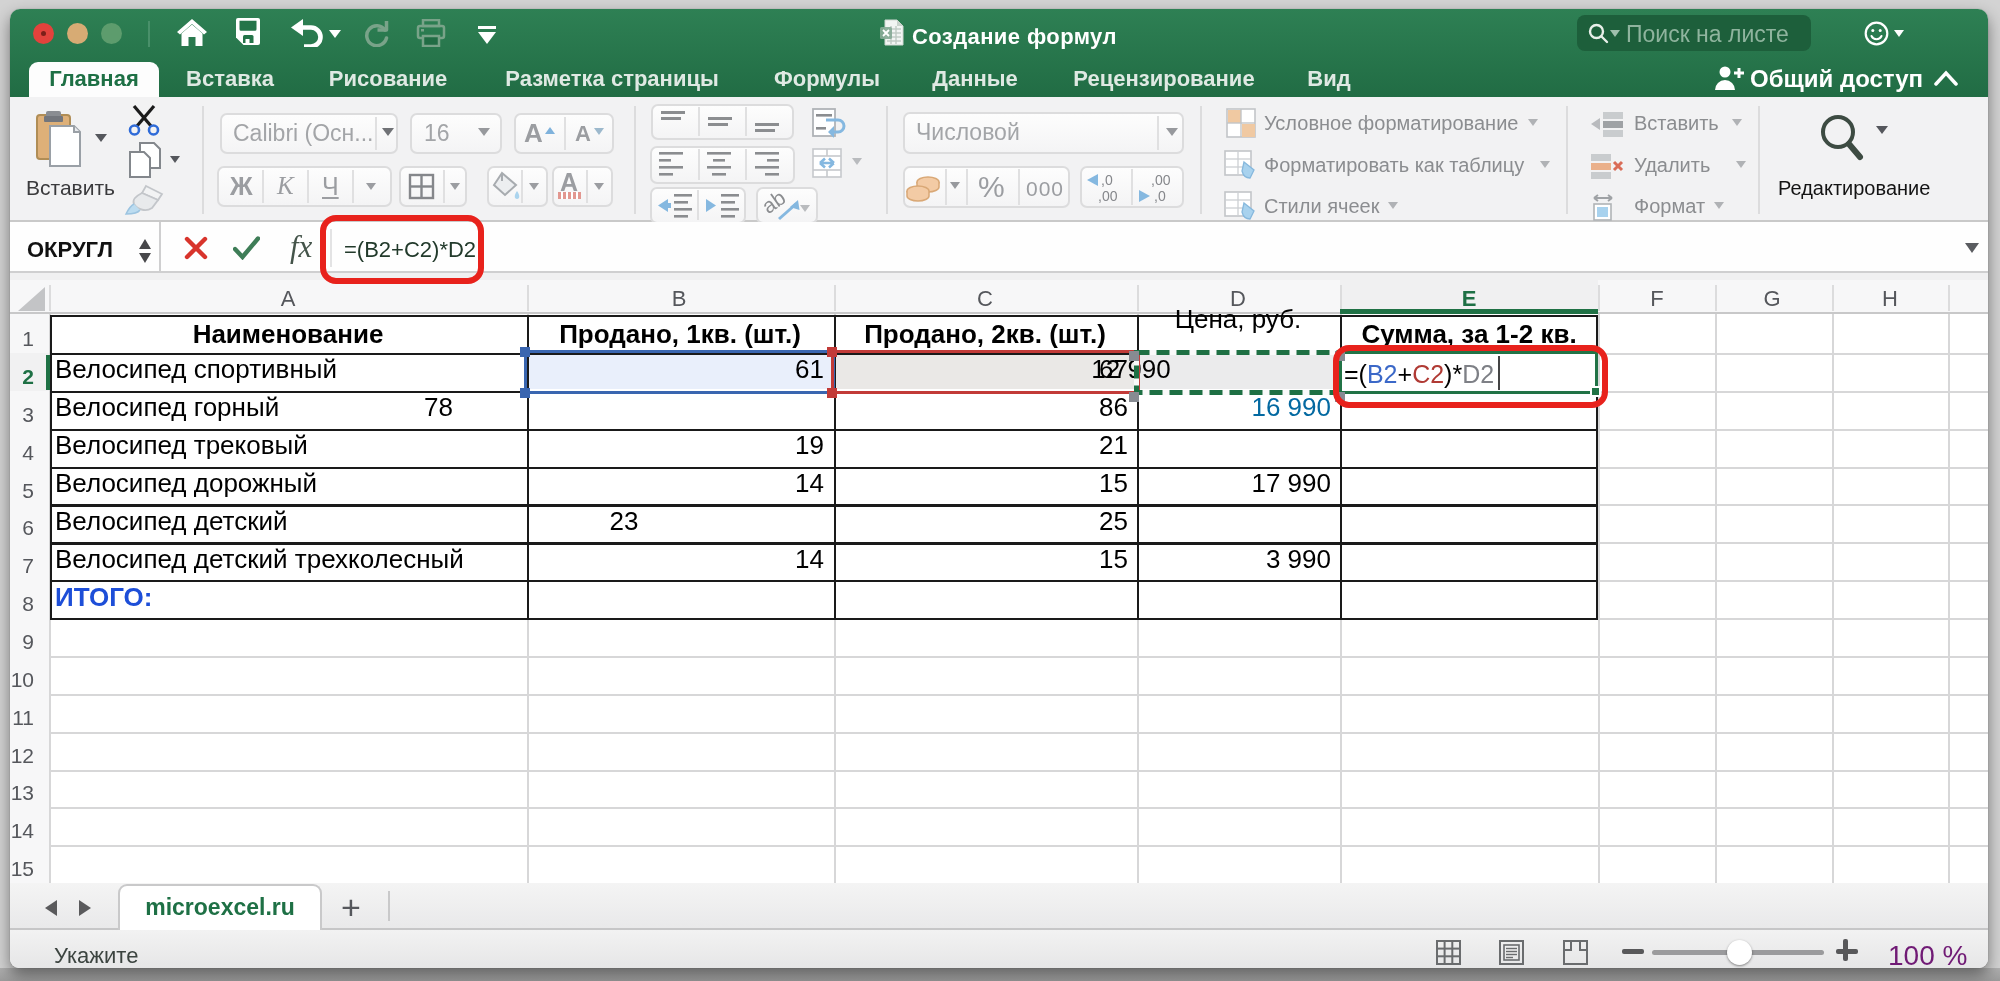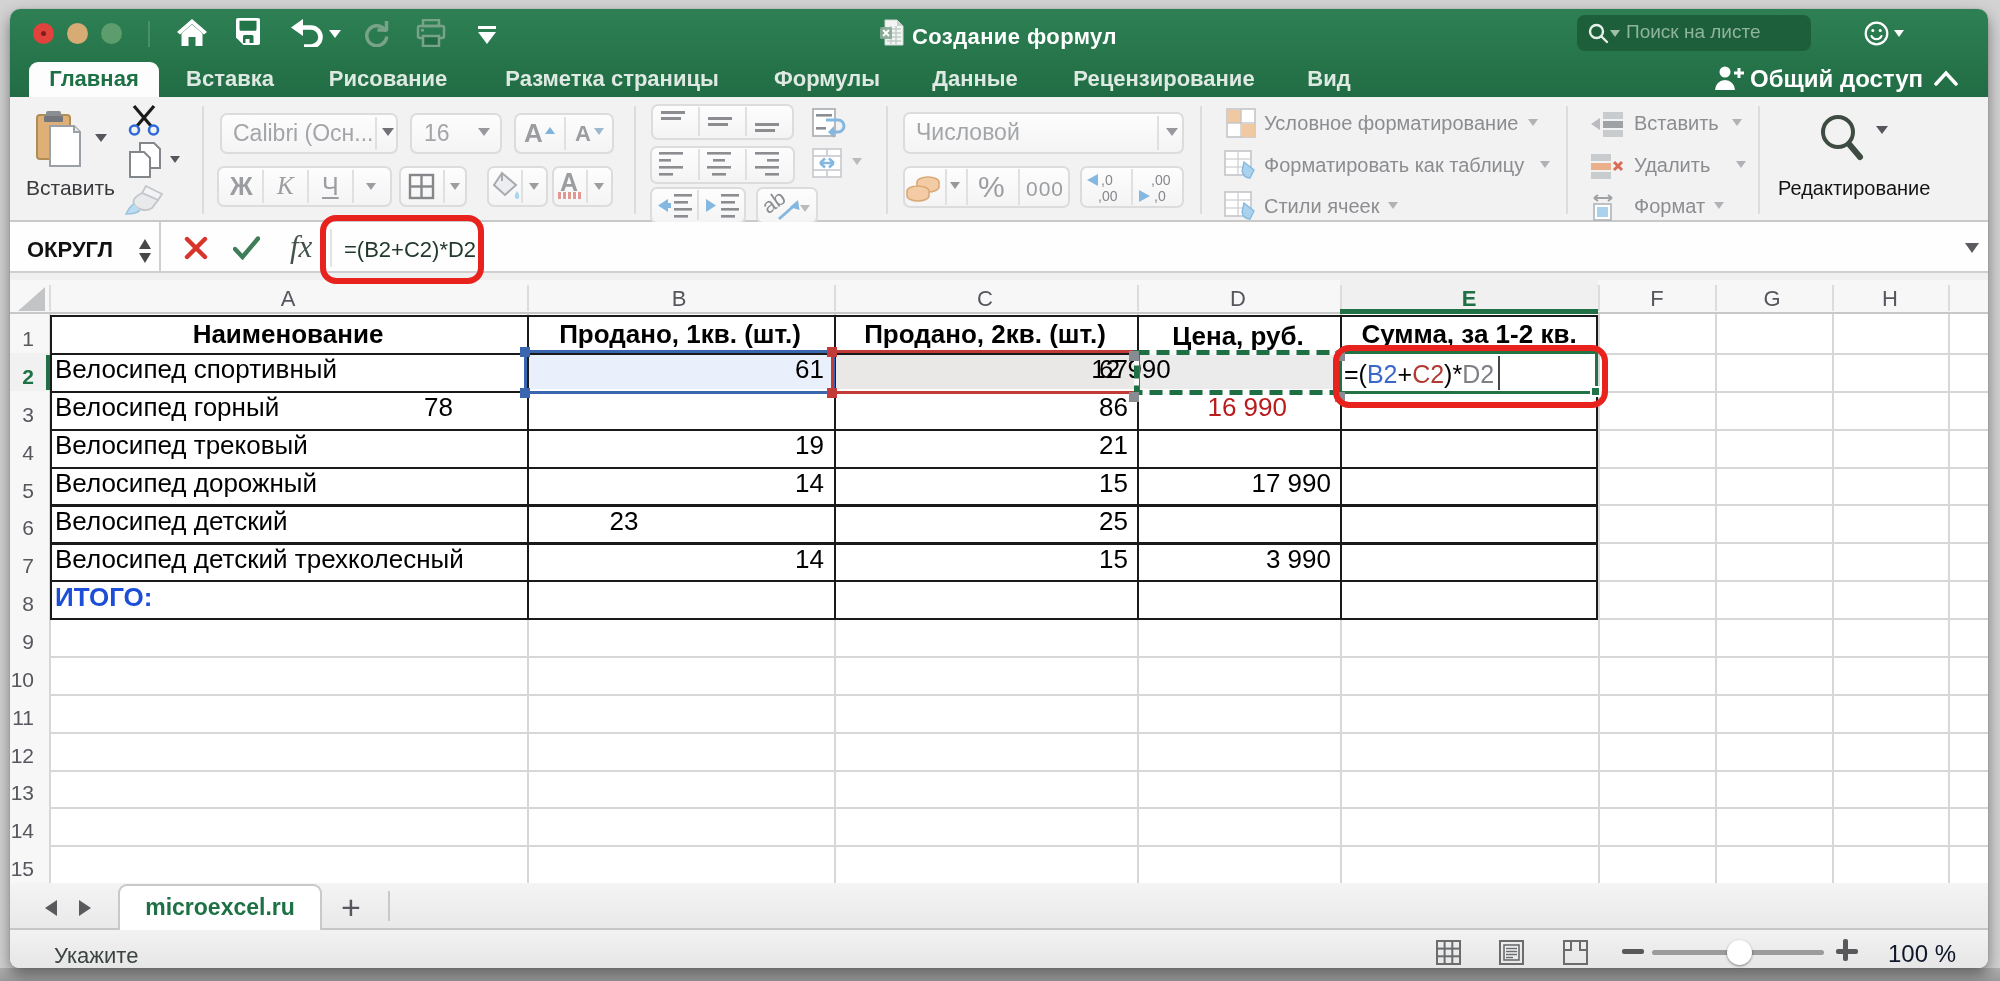--- a/index.html
+++ b/index.html
@@ -83,21 +83,21 @@
       <rect x="1" y="8" width="12" height="12" rx="1.5" fill="#88ab97" opacity=".92"></rect>
       <path d="M4 11 L10 17 M10 11 L4 17" stroke="#fff" stroke-width="1.8"></path>
     </svg>
 <div class="a" style="left:912px;top:24px;font-size:22px;font-weight:700;letter-spacing:0.4px;color:#fff;white-space:nowrap">Создание формул</div>
 <div class="a" style="left:1577px;top:15px;width:234px;height:36px;border-radius:8px;background:#1d5f3b"></div>
 <svg class="a" style="left:1588px;top:23px" width="21" height="21" viewBox="0 0 21 21">
       <circle cx="8.5" cy="8.5" r="6.5" stroke="#e8efe9" stroke-width="2.4" fill="none"></circle>
       <line x1="13.5" y1="13.5" x2="19" y2="19" stroke="#e8efe9" stroke-width="2.4" stroke-linecap="round"></line>
     </svg>
 <div class="a" style="left:1610px;top:30px;width:0;height:0;border:5px solid transparent;border-top:7px solid #9fbfac"></div>
-<div class="a" style="left:1626px;top:21px;font-size:19px;color:#8fb49e;white-space:nowrap">Поиск на листе</div>
+<div class="a" style="left:1626px;top:21px;font-size:23px;color:#8fb49e;white-space:nowrap">Поиск на листе</div>
 <svg class="a" style="left:1864px;top:21px" width="25" height="25" viewBox="0 0 25 25">
       <circle cx="12.5" cy="12.5" r="10.8" stroke="#fff" stroke-width="2.2" fill="none"></circle>
       <circle cx="8.8" cy="9.5" r="1.5" fill="#fff"></circle>
       <circle cx="16.2" cy="9.5" r="1.5" fill="#fff"></circle>
       <path d="M7.5 15 a5.5 5.5 0 0 0 10 0" stroke="#fff" stroke-width="2" fill="none" stroke-linecap="round"></path>
     </svg>
 <div class="a" style="left:1894px;top:30px;width:0;height:0;border:5px solid transparent;border-top:7px solid #fff"></div>
 <div class="a" style="left:29px;top:62px;width:130px;height:35px;background:#fdfdfd;border-radius:9px 9px 0 0"></div>
 <div class="a" style="left:29px;top:66px;width:130px;text-align:center;font-size:22px;font-weight:700;color:#1e7045">Главная</div>
 <div class="a tabtxt" style="left:230px;transform:translateX(-50%)">Вставка</div>
@@ -463,30 +463,30 @@
 <div class="a thl" style="left:49.5px;top:390.9px;width:1548px"></div>
 <div class="a thl" style="left:49.5px;top:428.7px;width:1548px"></div>
 <div class="a thl" style="left:49.5px;top:466.6px;width:1548px"></div>
 <div class="a thl" style="left:49.5px;top:504.4px;width:1548px"></div>
 <div class="a thl" style="left:49.5px;top:542.3px;width:1548px"></div>
 <div class="a thl" style="left:49.5px;top:580.2px;width:1548px"></div>
 <div class="a thl" style="left:49.5px;top:618.0px;width:1548px"></div>
 <div class="a ct" style="top:321.3px;line-height:26px;font-weight:700;color:#000;left:88.0px;width:400px;text-align:center;white-space:nowrap">Наименование</div>
 <div class="a ct" style="top:321.3px;line-height:26px;font-weight:700;color:#000;left:500.0px;width:360px;text-align:center;white-space:nowrap">Продано, 1кв. (шт.)</div>
 <div class="a ct" style="top:321.3px;line-height:26px;font-weight:700;color:#000;left:805.0px;width:360px;text-align:center;white-space:nowrap">Продано, 2кв. (шт.)</div>
-<div class="a ct" style="top:323px;line-height:26px;font-weight:700;color:#000;left:1088.0px;width:300px;text-align:center;white-space:nowrap">Цена, руб.</div>
+<div class="a ct" style="top:306px;line-height:26px;font-weight:400;color:#000;left:1088.0px;width:300px;text-align:center;white-space:nowrap">Цена, руб.</div>
 <div class="a ct" style="top:321.3px;line-height:26px;font-weight:700;color:#000;left:1309.0px;width:320px;text-align:center;white-space:nowrap">Сумма, за 1-2 кв.</div>
 <div class="a ct" style="top:356.4px;line-height:26px;color:#000;left:55px;white-space:nowrap">Велосипед спортивный</div>
 <div class="a ct" style="top:356.4px;line-height:26px;color:#000;left:424px;width:400px;text-align:right;white-space:nowrap">61</div>
 <div class="a ct" style="top:356.4px;line-height:26px;color:#000;left:728px;width:400px;text-align:right;white-space:nowrap">67</div>
 <div class="a ct" style="top:356.4px;line-height:26px;color:#000;left:931px;width:400px;text-align:center;white-space:nowrap">12 990</div>
 <div class="a ct" style="top:394.2px;line-height:26px;color:#000;left:55px;white-space:nowrap">Велосипед горный</div>
 <div class="a ct" style="top:394.2px;line-height:26px;color:#000;left:424px;width:400px;text-align:left;white-space:nowrap">78</div>
 <div class="a ct" style="top:394.2px;line-height:26px;color:#000;left:728px;width:400px;text-align:right;white-space:nowrap">86</div>
-<div class="a ct" style="top:394.2px;line-height:26px;color:#b91c1c;left:887px;width:400px;text-align:right;white-space:nowrap">16 990</div>
+<div class="a ct" style="top:394.2px;line-height:26px;color:#0369a1;left:931px;width:400px;text-align:right;white-space:nowrap">16 990</div>
 <div class="a ct" style="top:432.1px;line-height:26px;color:#000;left:55px;white-space:nowrap">Велосипед трековый</div>
 <div class="a ct" style="top:432.1px;line-height:26px;color:#000;left:424px;width:400px;text-align:right;white-space:nowrap">19</div>
 <div class="a ct" style="top:432.1px;line-height:26px;color:#000;left:728px;width:400px;text-align:right;white-space:nowrap">21</div>
 <div class="a ct" style="top:469.9px;line-height:26px;color:#000;left:55px;white-space:nowrap">Велосипед дорожный</div>
 <div class="a ct" style="top:469.9px;line-height:26px;color:#000;left:424px;width:400px;text-align:right;white-space:nowrap">14</div>
 <div class="a ct" style="top:469.9px;line-height:26px;color:#000;left:728px;width:400px;text-align:right;white-space:nowrap">15</div>
 <div class="a ct" style="top:469.9px;line-height:26px;color:#000;left:931px;width:400px;text-align:right;white-space:nowrap">17 990</div>
 <div class="a ct" style="top:507.8px;line-height:26px;color:#000;left:55px;white-space:nowrap">Велосипед детский</div>
 <div class="a ct" style="top:507.8px;line-height:26px;color:#000;left:424px;width:400px;text-align:center;white-space:nowrap">23</div>
 <div class="a ct" style="top:507.8px;line-height:26px;color:#000;left:728px;width:400px;text-align:right;white-space:nowrap">25</div>
@@ -544,15 +544,15 @@
     </svg>
 <svg class="a" style="left:1563px;top:940px" width="25" height="25" viewBox="0 0 25 25">
       <rect x="1" y="1" width="23" height="23" stroke="#6a6c6e" stroke-width="2" fill="none"></rect>
       <path d="M8 1 V10 H1 M17 1 V10 H24" stroke="#6a6c6e" stroke-width="2" fill="none"></path>
     </svg>
 <div class="a" style="left:1622px;top:949px;width:22px;height:5px;background:#58585a;border-radius:2px"></div>
 <div class="a" style="left:1652px;top:950px;width:172px;height:5px;background:#9b9b9d;border-radius:3px"></div>
 <div class="a" style="left:1727px;top:940px;width:25px;height:25px;border-radius:50%;background:#fff;box-shadow:0 1px 2.5px rgba(0,0,0,.45)"></div>
 <div class="a" style="left:1836px;top:949px;width:22px;height:5px;background:#58585a;border-radius:2px"></div>
 <div class="a" style="left:1834px;top:939px;width:5px;height:22px;background:#58585a;border-radius:2px;margin-left:8.5px"></div>
-<div class="a" style="left:1888px;top:940px;font-size:24px;color:#0f172a">100 %</div>
+<div class="a" style="left:1888px;top:940px;font-size:28px;color:#701a75">100 %</div>
 <div class="a rr" style="left:320px;top:215px;width:164px;height:69px"></div>
 <div class="a rr" style="left:1333px;top:345px;width:275px;height:63px"></div>
 </div>
 </body></html>

